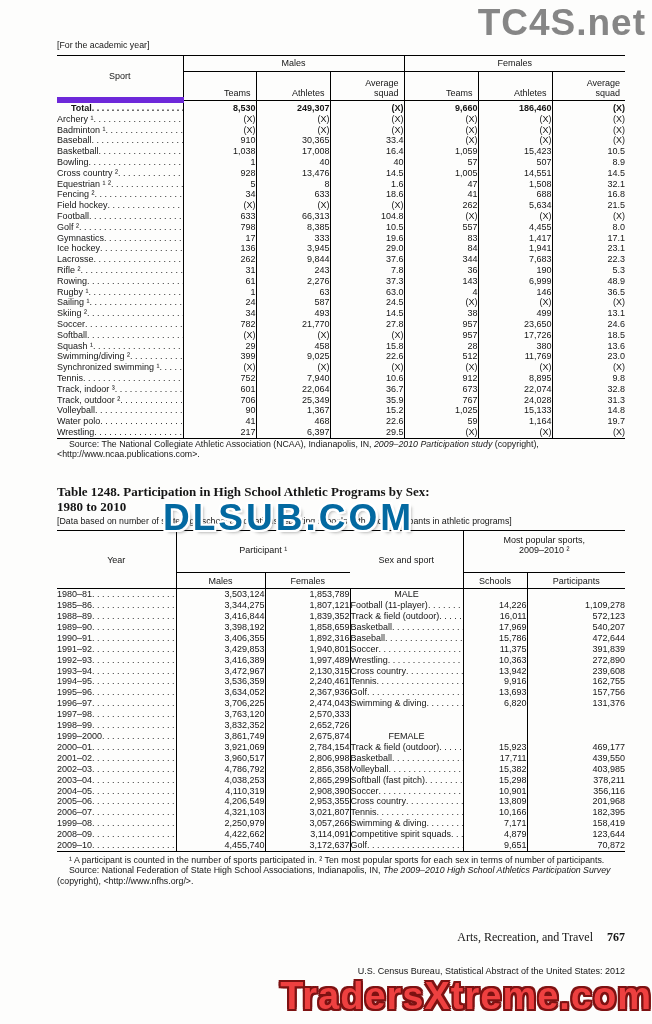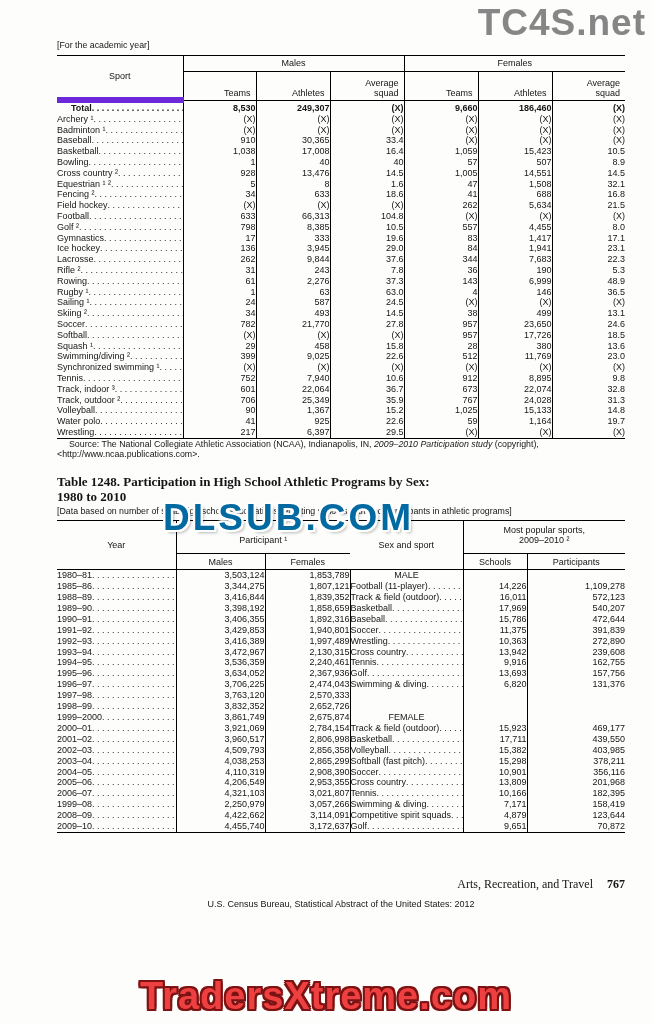--- a/index.html
+++ b/index.html
@@ -28,21 +28,21 @@
   .ncaa thead th.sporthead{vertical-align:middle;text-align:center;border-bottom:6px solid #6d28d9;}
   .ncaa thead tr.grprow th{height:15px;vertical-align:middle;text-align:center;}
   .ncaa thead tr.grprow th.grp{border-bottom:1px solid #000;border-left:1px solid #000;}
   .ncaa thead tr.subrow th{height:26px;vertical-align:bottom;text-align:right;
     padding:0 5px 2px 0;border-left:1px solid #000;border-bottom:1px solid #000;}
 
   
   .hs thead th{text-align:center;}
   .hs thead .spanhead{vertical-align:middle;border-bottom:1px solid #000;}
   .hs thead tr.grprow th{height:24px;}
-  .hs thead tr.grprow th.grp{vertical-align:bottom;padding-bottom:8px;border-bottom:1px solid #000;border-left:1px solid #000;}
+  .hs thead tr.grprow th.grp{vertical-align:bottom;padding-bottom:17px;border-bottom:1px solid #000;border-left:1px solid #000;}
   .hs thead tr.subrow th{height:15px;vertical-align:middle;border-left:1px solid #000;border-bottom:1px solid #000;}
 
   
   tbody td{height:10.8px;line-height:10.8px;vertical-align:bottom;overflow:hidden;}
   .hs tbody td{height:10.9px;line-height:10.9px;}
   tbody td + td{border-left:1px solid #000;}
   td.num{text-align:right;padding-right:5px;white-space:nowrap;}
   td.sport{padding-left:5px;}
   td.yearcell{padding-left:5px;}
   td.sportcell{padding-left:4px;}
@@ -54,41 +54,41 @@
   .lead{display:flex;overflow:hidden;}
   .lead .lbl{white-space:nowrap;}
   .lead .dots{flex:1;overflow:hidden;white-space:nowrap;}
   .lead .dots::before{content:" . . . . . . . . . . . . . . . . . . . . . . . . . . . . . . . . . . . . . . . . . . . . . .";}
 
   
   .foot{font-size:8.8px;line-height:10.5px;margin:0;text-indent:12px;}
   .foot.first{margin-top:3px;}
   .it{font-style:italic;}
 
-  .hs-section{margin-top:14px;}
+  .hs-section{margin-top:24px;}
 
   
   .footer-right{margin-top:44px;text-align:right;font-family:"Liberation Serif", serif;font-size:12px;}
   .footer-right .pageno{font-weight:bold;margin-left:14px;}
-  .citation{margin-top:7px;font-size:9px;text-align:center;}
+  .citation{margin-top:21px;font-size:9px;text-align:right;}
 
   
   .wm-top{
     position:absolute;top:2px;right:6px;z-index:5;
     font-size:37px;font-weight:bold;letter-spacing:1px;color:#868686;
   }
   .wm-mid{
     position:absolute;top:497px;left:163px;z-index:6;
     font-size:37px;font-weight:bold;letter-spacing:3px;color:#0369a1;
     text-shadow:-2px -2px 0 #fff,2px -2px 0 #fff,-2px 2px 0 #fff,2px 2px 0 #fff,
                 -2px 0 0 #fff,2px 0 0 #fff,0 -2px 0 #fff,0 2px 0 #fff,
                 3px 3px 3px rgba(60,60,60,.35);
   }
   .wm-bottom{
-    position:absolute;bottom:6px;left:0;width:100%;text-align:center;z-index:6;
+    position:absolute;bottom:6px;left:0;width:100%;text-align:right;z-index:6;
     font-size:38px;font-weight:bold;letter-spacing:1px;color:#ee4040;
     text-shadow:-2px -2px 0 #7d1212,2px -2px 0 #7d1212,-2px 2px 0 #7d1212,2px 2px 0 #7d1212,
                 -2px 0 0 #7d1212,2px 0 0 #7d1212,0 -2px 0 #7d1212,0 2px 0 #7d1212;
   }
 </style>
 </head>
 <body>
 
 <div class="wm-top">TC4S.net</div>
 
@@ -531,21 +531,21 @@
             <td class="num">14.8</td>
           </tr>
           <tr>
             <td class="sport">
               <div class="lead">
                 <span class="lbl">Water polo</span>
                 <span class="dots"></span>
               </div>
             </td>
             <td class="num">41</td>
-            <td class="num">925</td>
+            <td class="num">468</td>
             <td class="num">22.6</td>
             <td class="num">59</td>
             <td class="num">1,164</td>
             <td class="num">19.7</td>
           </tr>
           <tr>
             <td class="sport">
               <div class="lead">
                 <span class="lbl">Wrestling</span>
                 <span class="dots"></span>
@@ -860,21 +860,21 @@
             <td class="num">17,711</td>
             <td class="num">439,550</td>
           </tr>
           <tr>
             <td class="yearcell">
               <div class="lead">
                 <span class="lbl">2002–03</span>
                 <span class="dots"></span>
               </div>
             </td>
-            <td class="num">4,509,793</td>
+            <td class="num">4,786,792</td>
             <td class="num">2,856,358</td>
             <td class="sportcell">
               <div class="lead">
                 <span class="lbl">Volleyball</span>
                 <span class="dots"></span>
               </div>
             </td>
             <td class="num">15,382</td>
             <td class="num">403,985</td>
           </tr>
@@ -999,20 +999,22 @@
               <div class="lead">
                 <span class="lbl">Golf</span>
                 <span class="dots"></span>
               </div>
             </td>
             <td class="num">9,651</td>
             <td class="num">70,872</td>
           </tr>
         </tbody>
     </table>
+    <p class="foot first">¹ A participant is counted in the number of sports participated in. ² Ten most popular sports for each sex in terms of number of participants.</p>
+    <p class="foot"><span>Source: National Federation of State High School Associations, Indianapolis, IN, </span><span class="it">The 2009–2010 High School Athletics Participation Survey</span><span> (copyright), &lt;http://www.nfhs.org/&gt;.</span></p>
   </section>
 
   <div class="footer-right">
     <span>Arts, Recreation, and Travel</span><span class="pageno">767</span>
   </div>
   <div class="citation">U.S. Census Bureau, Statistical Abstract of the United States: 2012</div>
 
 </div>
 
 <div class="wm-mid">DLSUB.COM</div>

